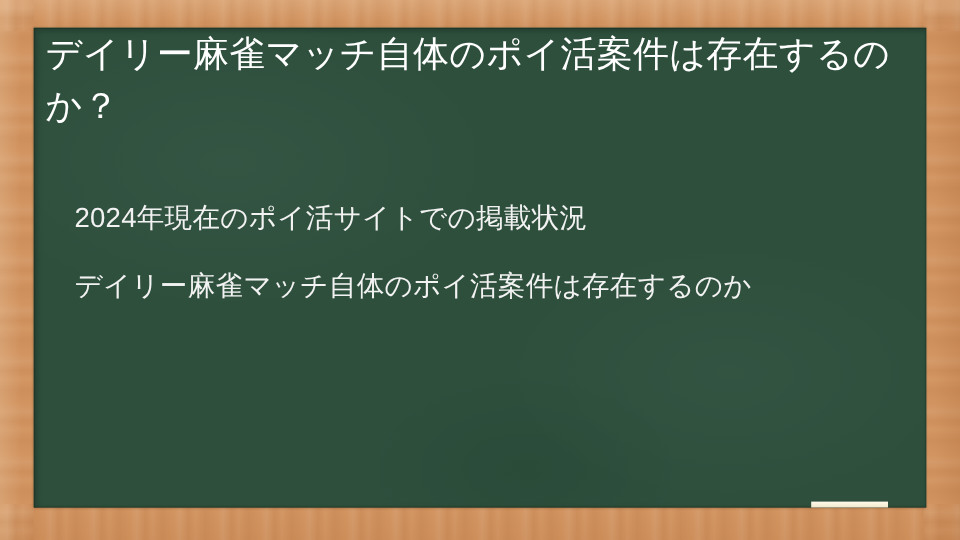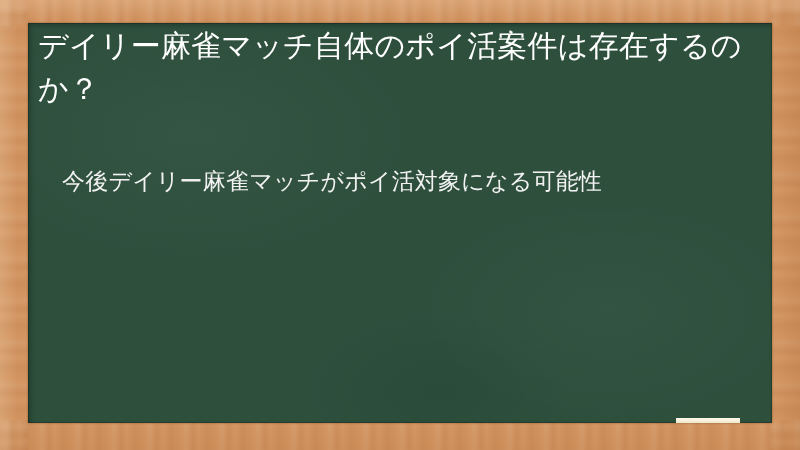--- a/index.html
+++ b/index.html
@@ -143,21 +143,22 @@
   <div class="frame-shade"></div>
 
   <div class="board">
     <div class="board-texture"></div>
 
     <div class="board-inner">
 
       <h1 class="board-title">デイリー麻雀マッチ自体のポイ活案件は存在するのか？</h1>
 
       <ul class="outline-list">
-        <li class="outline-item">今後デイリー麻雀マッチがポイ活対象になる可能性</li>
+        <li class="outline-item">2024年現在のポイ活サイトでの掲載状況</li>
+        <li class="outline-item">デイリー麻雀マッチ自体のポイ活案件は存在するのか</li>
       </ul>
 
       <div class="chalk-stick"></div>
 
     </div>
   </div>
 
 </div>
 
 </body></html>

